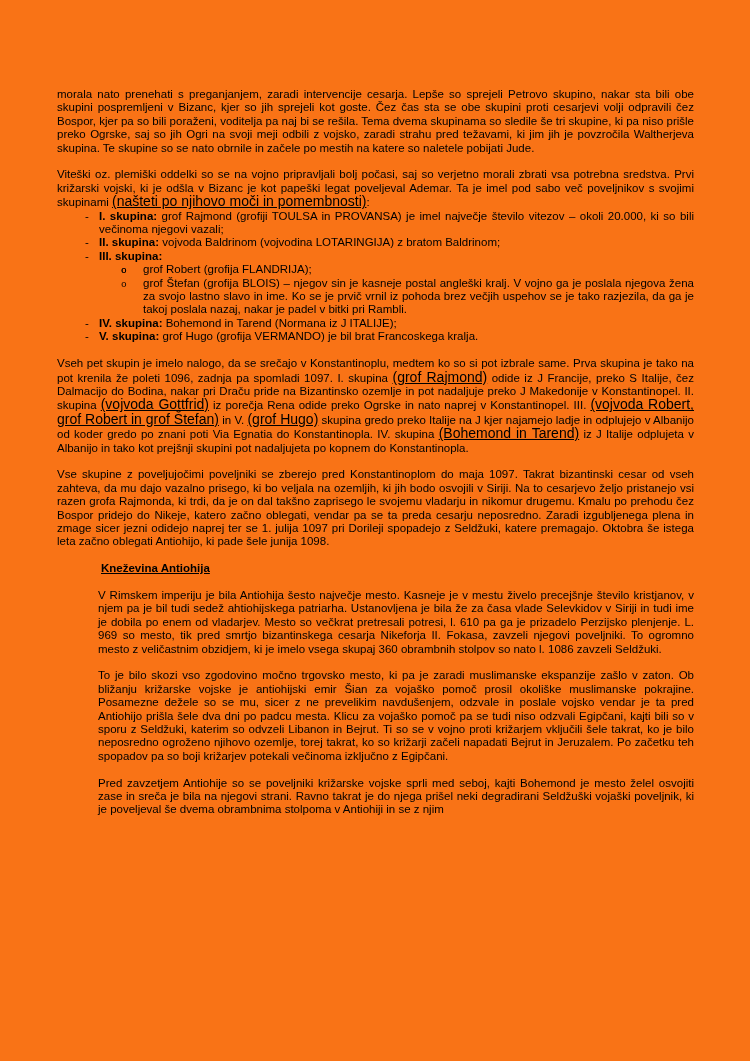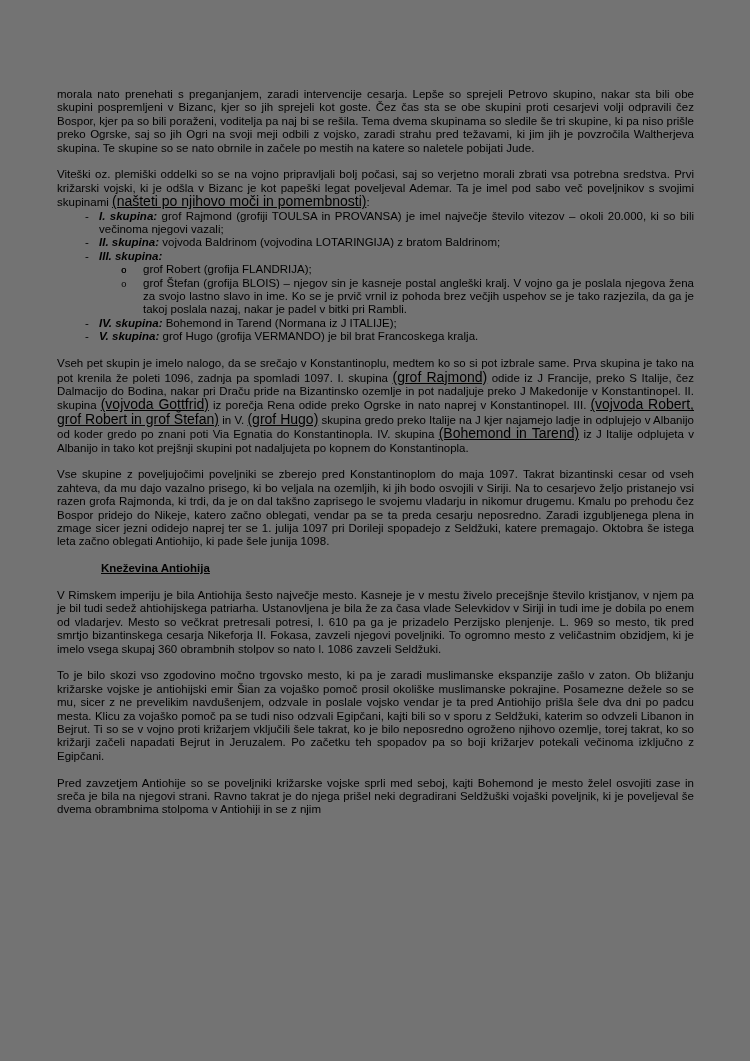--- a/index.html
+++ b/index.html
@@ -1,45 +1,45 @@
 <!DOCTYPE html>
 <html><head>
 <meta charset="utf-8">
 <style>
   html, body { margin: 0; padding: 0; background: #ffffff; }
   .page {
     position: relative;
     width: 750px;
     height: 1061px;
-    background: #737373;
+    background: #f97316;
     overflow: hidden;
     color: #000000;
     font-family: "Liberation Sans", sans-serif;
     font-size: 11.5px;
     line-height: 13.4px;
   }
   .content {
     position: absolute;
     left: 57px;
     top: 88px;
     width: 637px;
   }
   .blk { text-align: justify; margin: 0; }
   .blk.sp { margin-bottom: 13.4px; }
-  .pi { }
+  .pi { margin-left: 41px; }
   .h  { margin-left: 44px; text-align: left; }
   .li1 { position: relative; padding-left: 42px; }
   .li1 > .bullet { position: absolute; left: 28px; top: 0; }
   .li2 { position: relative; padding-left: 86px; }
   .li2 > .bullet {
     position: absolute; left: 64px; top: 1px;
     font-family: "Liberation Mono", monospace;
     font-size: 9.5px;
   }
-  .r-b  { font-weight: bold; font-style: italic; }
+  .r-b  { font-weight: bold; }
   .r-bu { font-weight: bold; text-decoration: underline; }
   .r-sm { font-size: 14px; text-decoration: underline; }
   .footer {
     position: absolute;
     top: 998px;
     left: 0;
     width: 100%;
     text-align: center;
     font-family: "Liberation Serif", serif;
     font-size: 13.5px;

